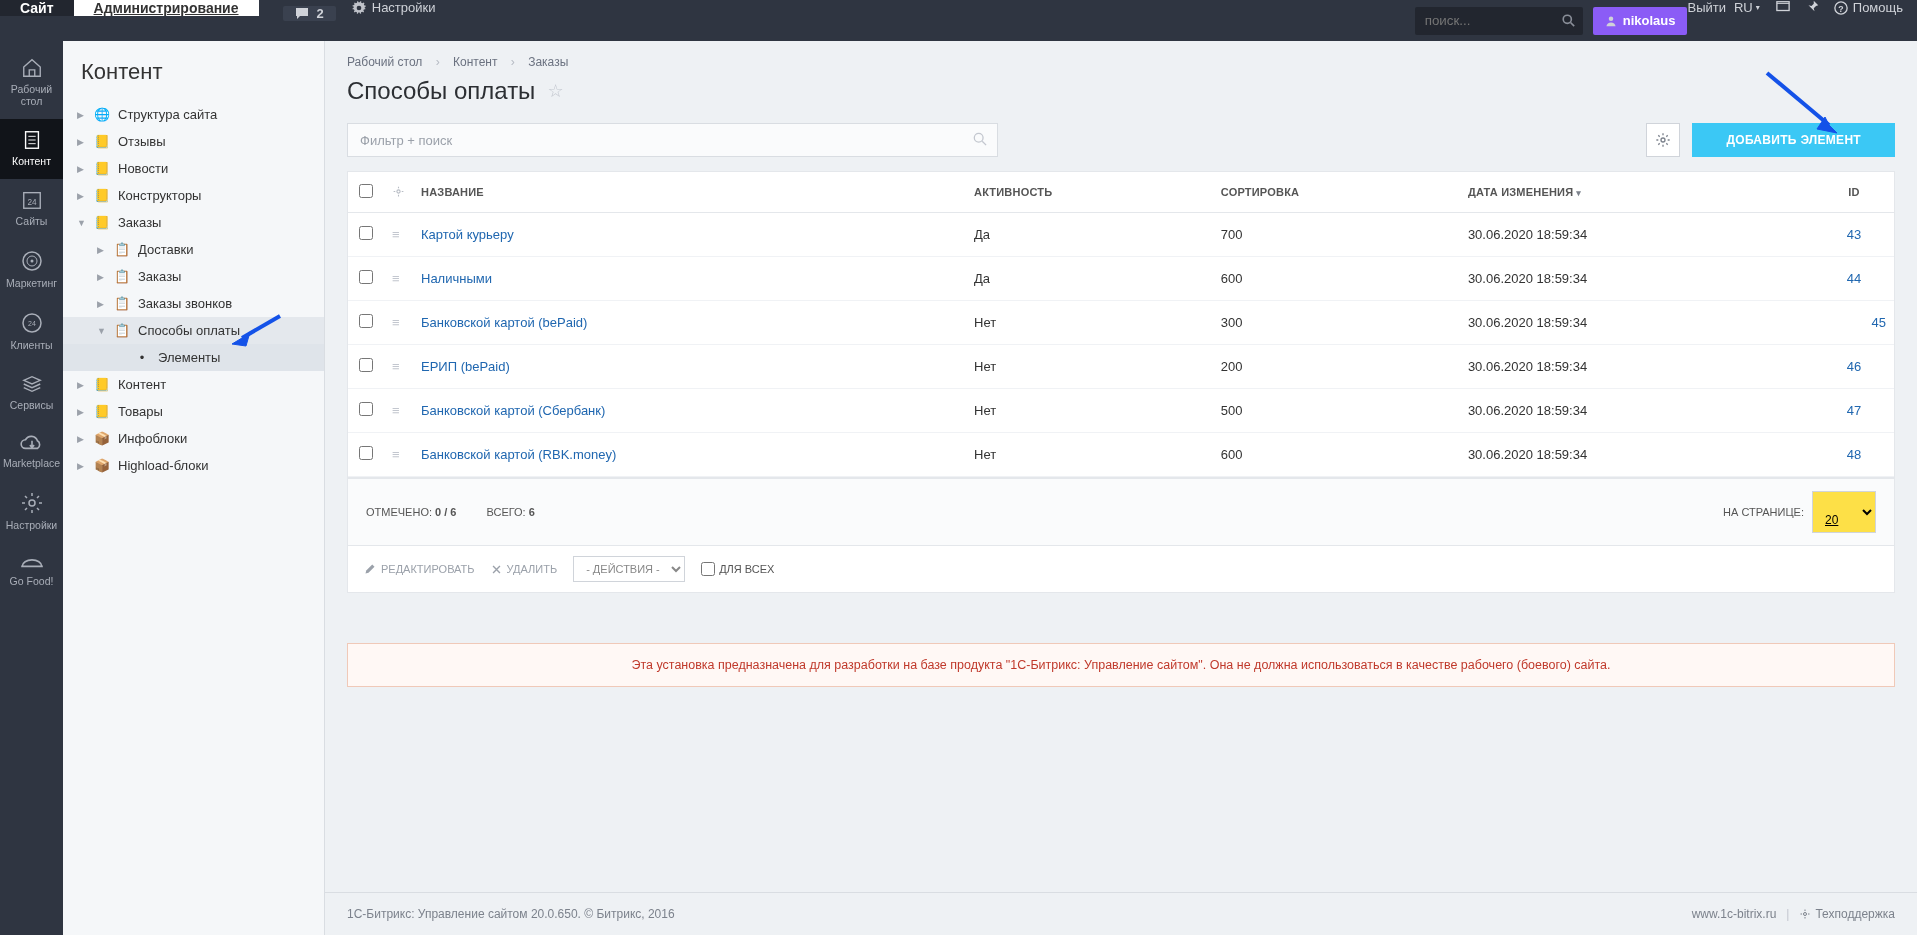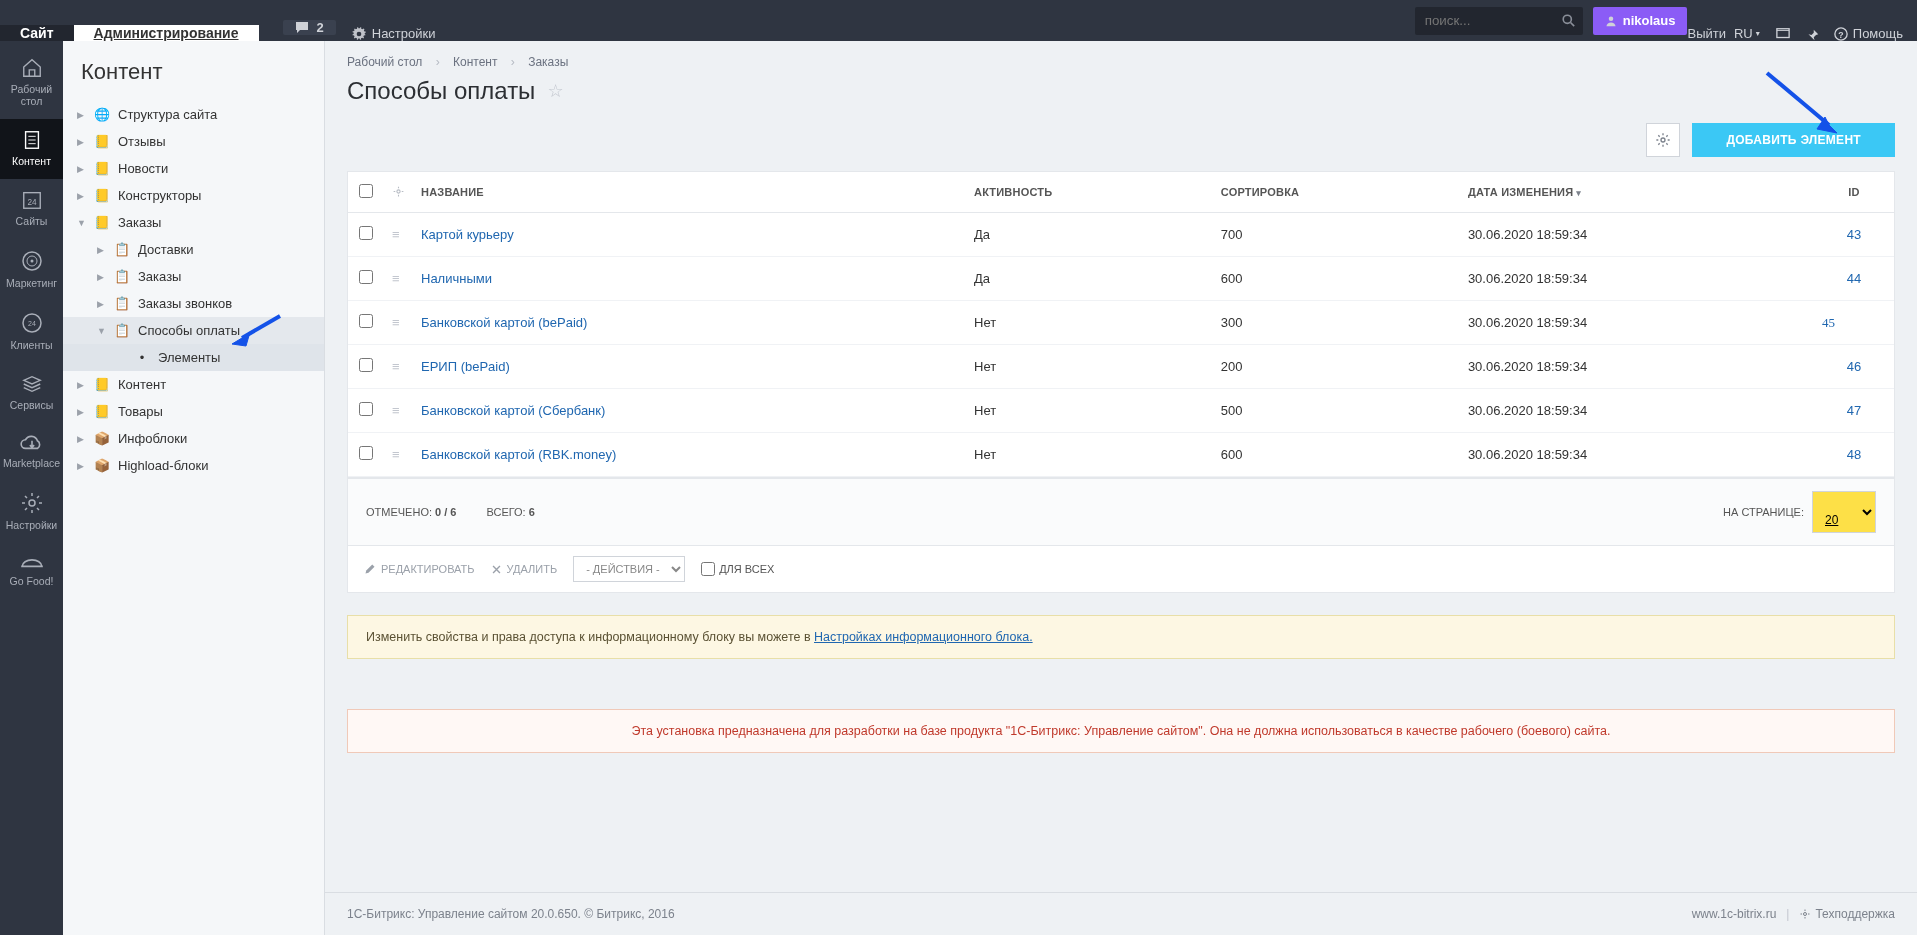--- a/index.html
+++ b/index.html
@@ -1,19 +1,19 @@
 <!DOCTYPE html>
 <html><head>
 <meta charset="utf-8">
 <style>
 * { margin: 0; padding: 0; box-sizing: border-box; }
 body { font-family: "Helvetica Neue", Arial, sans-serif; font-size: 13px; color: #333; background: #e9ecef; overflow-x: hidden; }
 
 
-.topbar { height: 41px; background: #2f3541; display: flex; align-items: flex-end; color: #cfd2d8; }
+.topbar { height: 41px; background: #2f3541; display: flex; align-items: flex-start; color: #cfd2d8; }
 .topbar .tab { padding: 0 20px; display: flex; align-items: center; font-size: 14px; cursor: pointer; }
 .topbar .tab.site { background: #22262f; color: #fff; font-weight: 600; }
 .topbar .tab.admin { background: #fff; color: #333; font-weight: 600; text-decoration: underline; }
 .topbar .sep { width: 20px; }
 .topbar .btn { display: flex; align-items: center; padding: 0 12px; gap: 6px; cursor: pointer; }
 .topbar .btn.notif { background: #3a414f; margin: 6px 4px; border-radius: 2px; font-weight: 700; }
 .topbar .spacer { flex: 1; }
 .topbar input.search { background: #22262f; border: none; color: #aaa; padding: 0 10px; height: 28px; width: 140px; align-self: center; border-radius: 2px 0 0 2px; }
 .topbar .search-btn { background: #22262f; height: 28px; width: 28px; align-self: center; border-radius: 0 2px 2px 0; display: flex; align-items: center; justify-content: center; cursor: pointer; margin-right: 10px; }
 .topbar .user { background: #8b5cf6; height: 28px; align-self: center; padding: 0 12px; display: flex; align-items: center; gap: 6px; border-radius: 2px; font-weight: 700; color: #fff; }
@@ -334,20 +334,29 @@
       <a href="#">Контент</a>
       <span class="sep2">›</span>
       <a href="#">Заказы</a>
     </div>
     <div class="title-row">
       <h1>Способы оплаты</h1>
       <span class="star">☆</span>
     </div>
 
     <div class="toolbar">
+      <div class="filter-box">
+        <span>Фильтр + поиск</span>
+        <span class="mag">
+          <svg width="14" height="14" viewBox="0 0 16 16">
+              <circle cx="6.5" cy="6.5" r="5" stroke="#c3c7cf" stroke-width="1.5" fill="none"></circle>
+              <line x1="10.5" y1="10.5" x2="15" y2="15" stroke="#c3c7cf" stroke-width="1.5"></line>
+            </svg>
+        </span>
+      </div>
       <div class="tb-spacer"></div>
       <button class="gear-btn">
         <svg width="16" height="16" viewBox="0 0 24 24">
             <circle cx="12" cy="12" r="3" fill="none" stroke="currentColor" stroke-width="2"></circle>
             <path fill="none" stroke="currentColor" stroke-width="2" d="M12 2v3M12 19v3M2 12h3M19 12h3M5 5l2 2M17 17l2 2M19 5l-2 2M7 17l-2 2"></path>
           </svg>
       </button>
       <button class="add-btn">ДОБАВИТЬ ЭЛЕМЕНТ</button>
     </div>
 
@@ -386,21 +395,21 @@
               <td>30.06.2020 18:59:34</td>
               <td style="text-align:center;"><a href="#">44</a></td>
             </tr>
             <tr>
               <td class="chk"><input type="checkbox" style=""></td>
               <td class="gear2"><span class="burger">≡</span></td>
               <td><a href="#">Банковской картой (bePaid)</a></td>
               <td>Нет</td>
               <td>300</td>
               <td>30.06.2020 18:59:34</td>
-              <td style="text-align:left;font-family:Liberation Serif, serif;"><a href="#">45</a></td>
+              <td style="text-align:right;"><a href="#">45</a></td>
             </tr>
             <tr>
               <td class="chk"><input type="checkbox" style=""></td>
               <td class="gear2"><span class="burger">≡</span></td>
               <td><a href="#">ЕРИП (bePaid)</a></td>
               <td>Нет</td>
               <td>200</td>
               <td>30.06.2020 18:59:34</td>
               <td style="text-align:center;"><a href="#">46</a></td>
             </tr>
@@ -447,23 +456,20 @@
           </svg>
         <span>УДАЛИТЬ</span>
       </div>
       <select><option>- ДЕЙСТВИЯ -</option></select>
       <label>
           <input type="checkbox" style=""> 
           <span>ДЛЯ ВСЕХ</span>
         </label>
     </div>
 
-    <div class="info-box">
-      <span>Изменить свойства и права доступа к информационному блоку вы можете в </span><a href="#">Настройках информационного блока.</a>
-    </div>
 
     <div class="warn-box">
       <span>Эта установка предназначена для разработки на базе продукта "1С-Битрикс: Управление сайтом". Она не должна использоваться в качестве рабочего (боевого) сайта.</span>
     </div>
 
     <div class="page-footer">
       <span>1С-Битрикс: Управление сайтом 20.0.650. © Битрикс, 2016</span>
       <div class="spacer4"></div>
       <a href="#">www.1c-bitrix.ru</a>
       <span class="divider">|</span>

